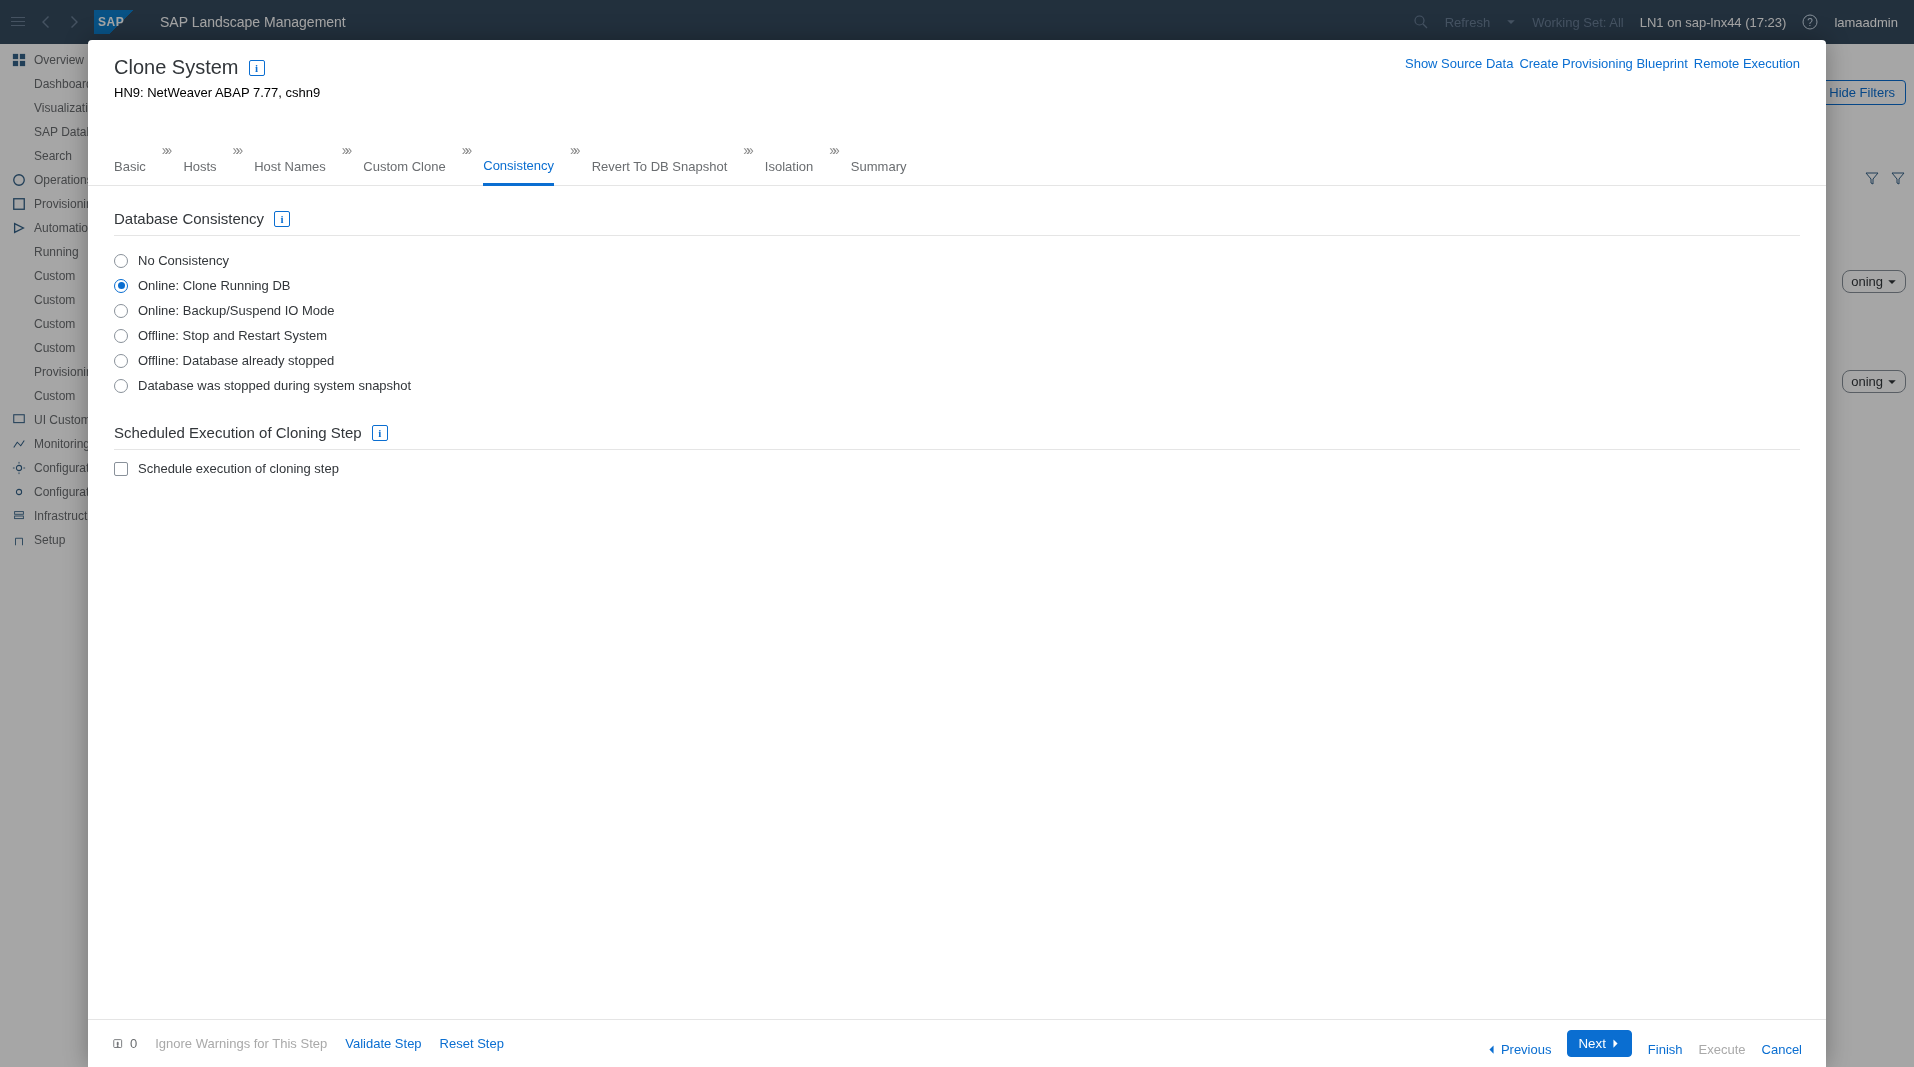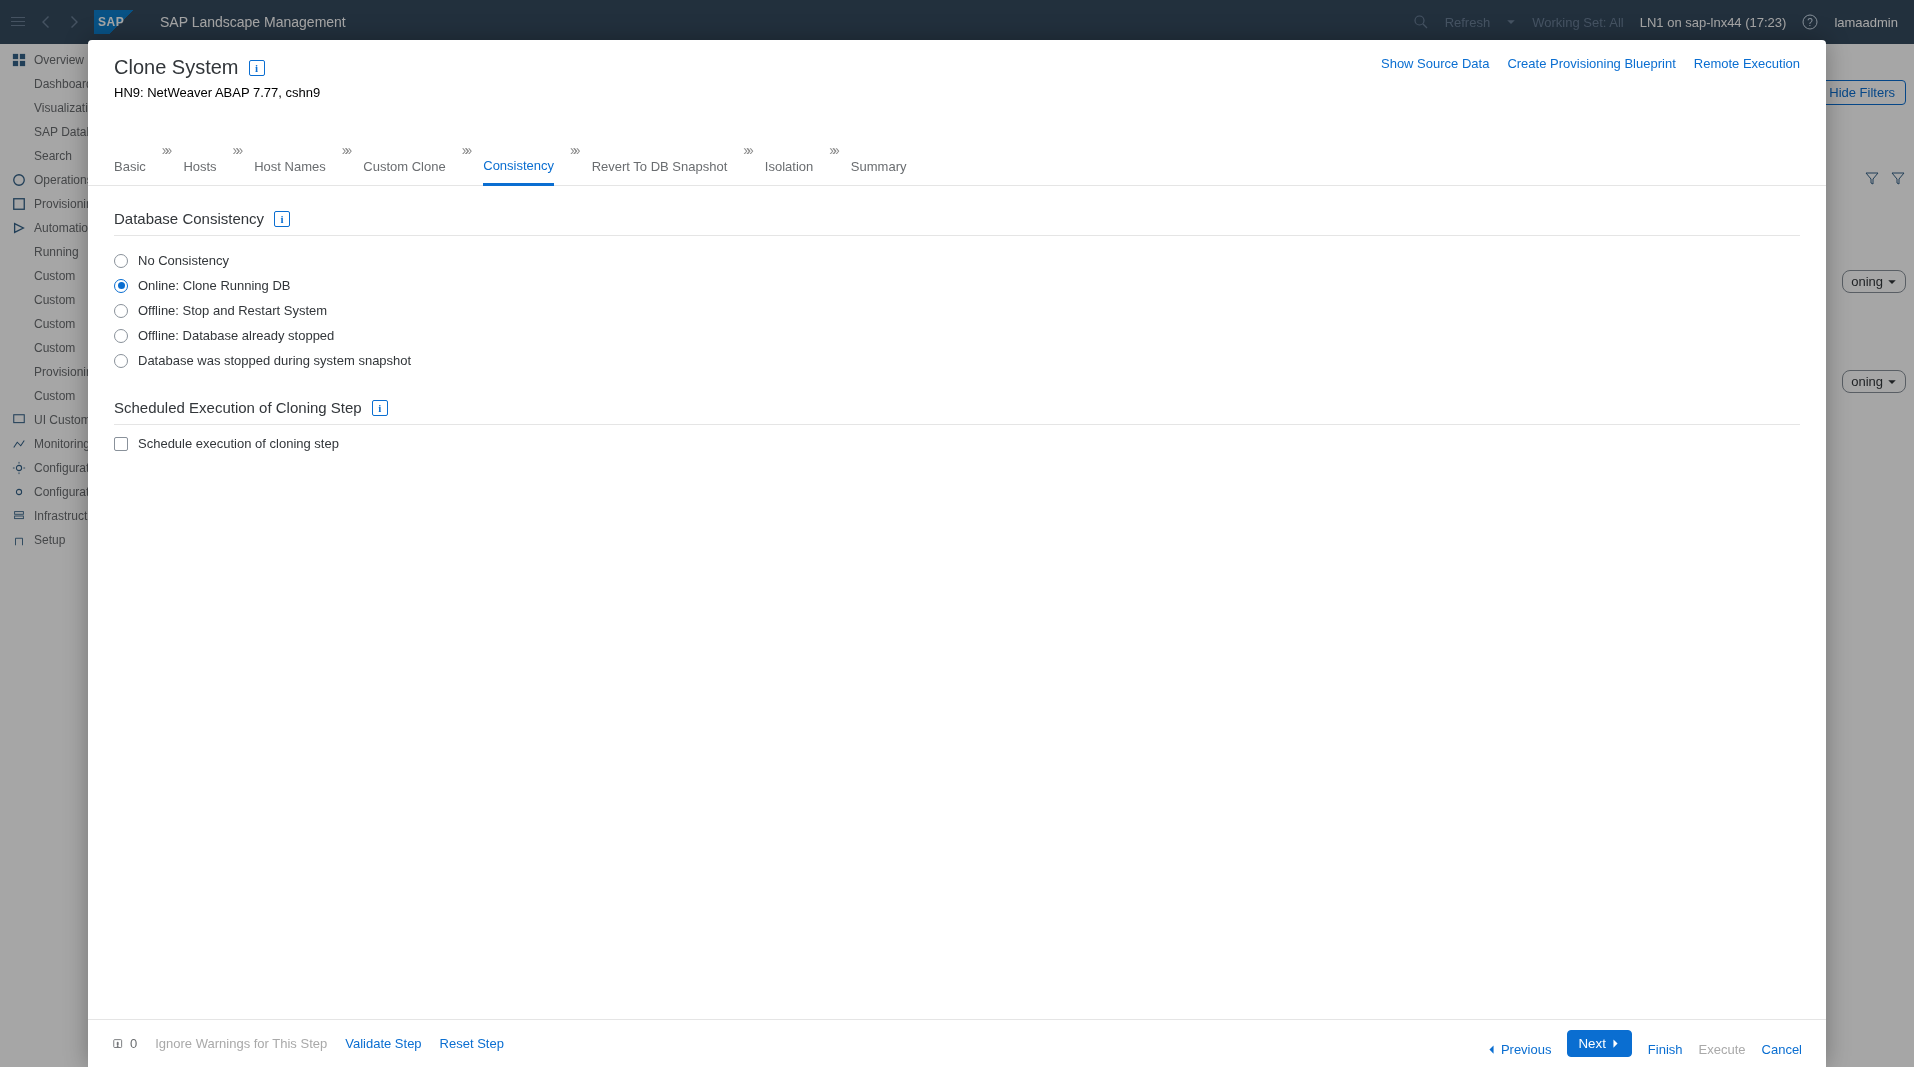--- a/index.html
+++ b/index.html
@@ -29,21 +29,21 @@
   .bg-icons svg{width:16px;height:16px;fill:#346187;}
   .bg-iconrow { position:absolute; right:8px; display:flex; gap:10px;}
   .bg-drop { position:absolute; right:8px; border:1px solid #89919a; border-radius:8px; padding:3px 8px; background:#fff; display:flex; align-items:center; gap:4px; color:#32363a; font-size:13px;}
   .bg-drop svg{width:10px;height:10px;fill:#32363a;}
   
   
   .dialog { position:absolute; top:40px; left:88px; right:88px; bottom:0; background:#fff; border-radius:4px 4px 0 0; box-shadow:0 0 24px rgba(0,0,0,0.3); display:flex; flex-direction:column; overflow:hidden;}
   .dialog-header { padding:16px 26px 0 26px; }
   .dialog-header h1 { font-size:20px; font-weight:normal; color:#32363a; display:flex; align-items:center; gap:10px;text-align:center;}
   .dialog-header .sub { font-size:13px; color:#000000; margin-top:6px; }
-  .dialog-header .actions { position:absolute; top:16px; right:26px; display:flex; gap:18px; }
+  .dialog-header .actions { position:absolute; top:16px; right:26px; display:flex; gap:6px; }
   .dialog-header .actions a { color:#0a6ed1; text-decoration:none; font-size:13px; }
   .info-icon { display:inline-flex; width:16px; height:16px; border:1px solid #0a6ed1; color:#0a6ed1; border-radius:2px; align-items:center; justify-content:center; font-size:11px; font-weight:bold; font-family: Georgia, serif;}
   
   .tabs { display:flex; align-items:center; padding:14px 26px 0 26px; border-bottom:1px solid #e5e5e5; gap:14px;}
   .tabs .tab { font-size:13px; color:#6a6d70; padding:6px 0 10px 0; cursor:pointer;margin-top:38px; }
   .tabs .tab.active { color:#0a6ed1; border-bottom:3px solid #0a6ed1; margin-bottom:-1px;}
   .tabs .chev { color:#8e8e8e; font-size:14px; letter-spacing:-5px; padding:0 2px;}
   
   .dialog-body { flex:1; overflow:auto; padding:12px 26px 20px 26px;}
   .section-title { display:flex; align-items:center; gap:10px; font-size:15px; color:#32363a; border-bottom:1px solid #e5e5e5; padding:6px 0 8px 0; margin:6px 0 6px 0;}
@@ -277,20 +277,24 @@
       <span class="info-icon">i</span>
     </div>
     <div class="radio-group">
       <label class="radio-row">
           <span class="radio"></span>
           <span>No Consistency</span>
         </label>
       <label class="radio-row">
           <span class="radio selected"></span>
           <span>Online: Clone Running DB</span>
+        </label>
+      <label class="radio-row">
+          <span class="radio"></span>
+          <span>Online: Backup/Suspend IO Mode</span>
         </label>
       <label class="radio-row">
           <span class="radio"></span>
           <span>Offline: Stop and Restart System</span>
         </label>
       <label class="radio-row">
           <span class="radio"></span>
           <span>Offline: Database already stopped</span>
         </label>
       <label class="radio-row">

